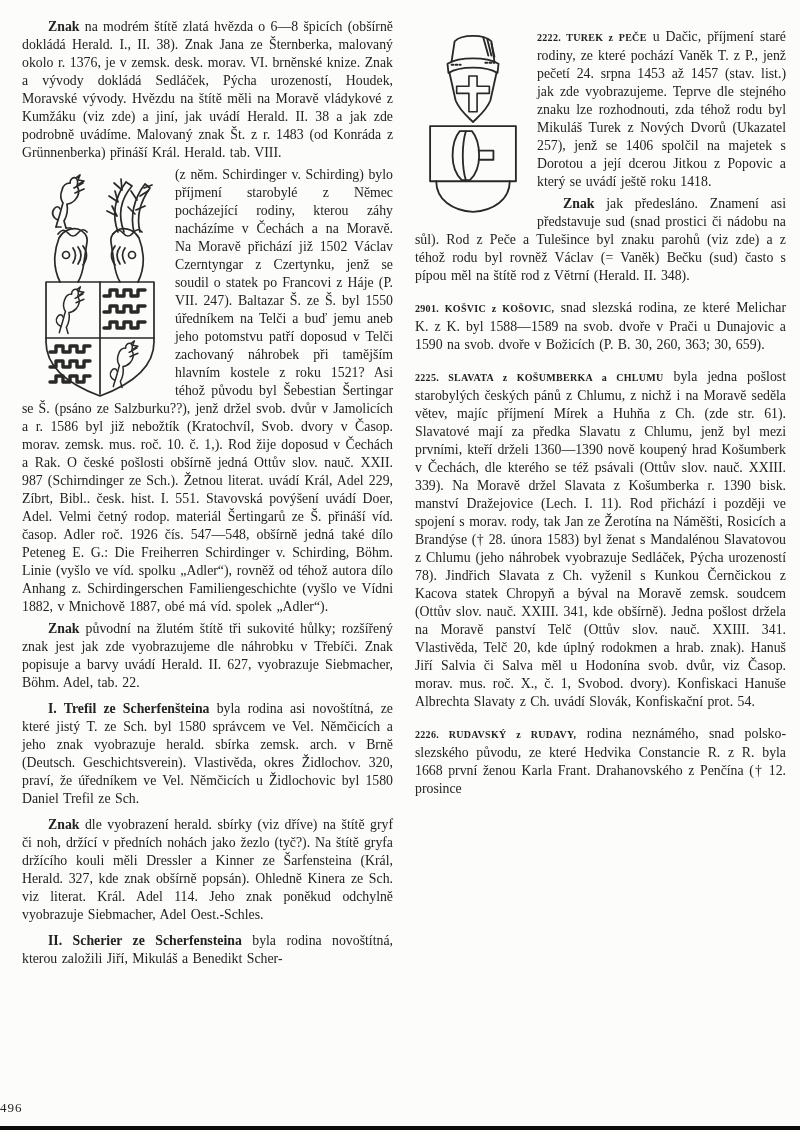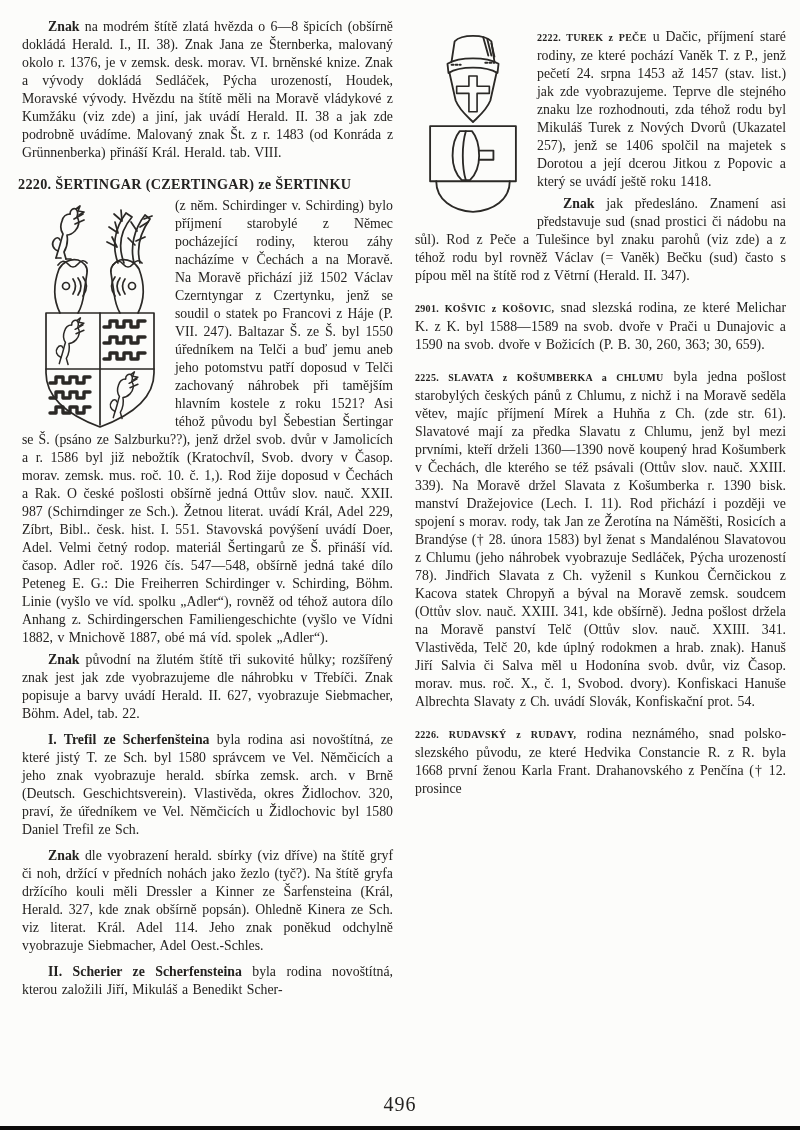--- a/index.html
+++ b/index.html
@@ -33,36 +33,34 @@
     text-align:left;
   }
   .gap-top { margin-top:14px; }
   .gap-top-sm { margin-top:8px; }
   .entry-lead { font-weight:bold; letter-spacing:0.3px; font-size:10px; }
   .illustration { float:left; stroke:#2b2926; fill:none; stroke-width:2; stroke-linecap:round; stroke-linejoin:round; }
   #ill-sertingar { width:124px; height:228px; margin:4px 13px 2px 16px; }
   #ill-turek { width:96px; height:184px; margin:3px 16px 2px 10px; }
   .page-number {
     position:absolute; left:0; right:0; bottom:14px;
-    text-align:center;
-    font-size:20px; letter-spacing:1px;
+    font-size:13px; letter-spacing:1px;
   }
   .scan-edge { position:absolute; left:0; bottom:0; width:100%; height:4px; background:#0d0c0b; }
 </style>
 </head>
 <body>
 
 <div class="page">
   <div class="columns">
 
     <div class="col">
 
       <p class="para indent"><b class="lead">Znak</b><span> na modrém štítě zlatá hvězda o 6—8 špicích (obšírně dokládá Herald. I., II. 38). Znak Jana ze Šternberka, malovaný okolo r. 1376, je v zemsk. desk. morav. VI. brněnské knize. Znak a vývody dokládá Sedláček, Pýcha urozeností, Houdek, Moravské vývody. Hvězdu na štítě měli na Moravě vládykové z Kumžáku (viz zde) a jiní, jak uvádí Herald. II. 38 a jak zde podrobně uvádíme. Malovaný znak Št. z r. 1483 (od Konráda z Grünnenberka) přináší Král. Herald. tab. VIII.</span></p>
 
-      <p class="entry-heading">2220. ŠERTINGAR (CZERTINGAR) ze ŠERTINKU</p>
 
       <p class="para">
         <svg id="ill-sertingar" class="illustration" viewBox="0 0 124 228" aria-hidden="true">
           <g stroke-width="1.7">
 
             <g transform="translate(12,4)">
               <path d="M26,4 C28,6 28,9 27,12 C30,16 29,22 25,26 C22,29 19,30 17,30 C18,36 17,42 14,47 L16,54"></path>
               <path d="M20,9 C20,5 23,3 26,4 L30,1 L28,6 L34,7 L29,10"></path>
               <path d="M20,9 C16,9 13,12 12,16 C10,21 11,26 13,29 C11,35 10,41 8,46 L6,53"></path>
               <path d="M24,14 L33,9 M25,19 L34,15"></path>
@@ -160,21 +158,21 @@
 
               <g>
                 <path d="M34,98 C29,104 27,113 27,122 C27,132 30,140 36,146 L44,146 C50,140 53,132 53,122 C53,113 51,104 46,98 Z"></path>
                 <path d="M40,98 C36,111 36,133 40,146"></path>
                 <path d="M53,117 h14 v9 h-14"></path>
               </g>
             </g>
           </g>
         </svg><span> u Dačic, příjmení staré rodiny, ze které pochází Vaněk T. z P., jenž pečetí 24. srpna 1453 až 1457 (stav. list.) jak zde vyobrazujeme. Teprve dle stejného znaku lze rozhodnouti, zda téhož rodu byl Mikuláš Turek z Nových Dvorů (Ukazatel 257), jenž se 1406 spolčil na majetek s Dorotou a její dcerou Jitkou z Popovic a který se uvádí ještě roku 1418.</span></p>
 
-      <p class="para indent"><b class="lead">Znak</b><span> jak předesláno. Znamení asi představuje sud (snad prostici či nádobu na sůl). Rod z Peče a Tulešince byl znaku parohů (viz zde) a z téhož rodu byl rovněž Václav (= Vaněk) Bečku (sud) často s pípou měl na štítě rod z Větrní (Herald. II. 347).</span></p>
+      <p class="para indent"><b class="lead">Znak</b><span> jak předesláno. Znamení asi představuje sud (snad prostici či nádobu na sůl). Rod z Peče a Tulešince byl znaku parohů (viz zde) a z téhož rodu byl rovněž Václav (= Vaněk) Bečku (sud) často s pípou měl na štítě rod z Větrní (Herald. II. 348).</span></p>
 
 
       <p class="para gap-top"><b class="entry-lead">2901. KOŠVIC z KOŠOVIC,</b><span> snad slezská rodina, ze které Melichar K. z K. byl 1588—1589 na svob. dvoře v Prači u Dunajovic a 1590 na svob. dvoře v Božicích (P. B. 30, 260, 363; 30, 659).</span></p>
 
       <p class="para gap-top"><b class="entry-lead">2225. SLAVATA z KOŠUMBERKA a CHLUMU</b><span> byla jedna pošlost starobylých českých pánů z Chlumu, z nichž i na Moravě seděla větev, majíc příjmení Mírek a Huhňa z Ch. (zde str. 61). Slavatové mají za předka Slavatu z Chlumu, jenž byl mezi prvními, kteří drželi 1360—1390 nově koupený hrad Košumberk v Čechách, dle kterého se též psávali (Ottův slov. nauč. XXIII. 339). Na Moravě držel Slavata z Košumberka r. 1390 bisk. manství Dražejovice (Lech. I. 11). Rod přichází i později ve spojení s morav. rody, tak Jan ze Žerotína na Náměšti, Rosicích a Brandýse († 28. února 1583) byl ženat s Mandalénou Slavatovou z Chlumu (jeho náhrobek vyobrazuje Sedláček, Pýcha urozeností 78). Jindřich Slavata z Ch. vyženil s Kunkou Černčickou z Kacova statek Chropyň a býval na Moravě zemsk. soudcem (Ottův slov. nauč. XXIII. 341, kde obšírně). Jedna pošlost držela na Moravě panství Telč (Ottův slov. nauč. XXIII. 341. Vlastivěda, Telč 20, kde úplný rodokmen a hrab. znak). Hanuš Jiří Salvia či Salva měl u Hodonína svob. dvůr, viz Časop. morav. mus. roč. X., č. 1, Svobod. dvory). Konfiskaci Hanuše Albrechta Slavaty z Ch. uvádí Slovák, Konfiskační prot. 54.</span></p>
 
 
       <p class="para gap-top"><b class="entry-lead">2226. RUDAVSKÝ z RUDAVY,</b><span> rodina neznámého, snad polsko-slezského původu, ze které Hedvika Constancie R. z R. byla 1668 první ženou Karla Frant. Drahanovského z Penčína († 12. prosince</span></p>
 
     </div>

